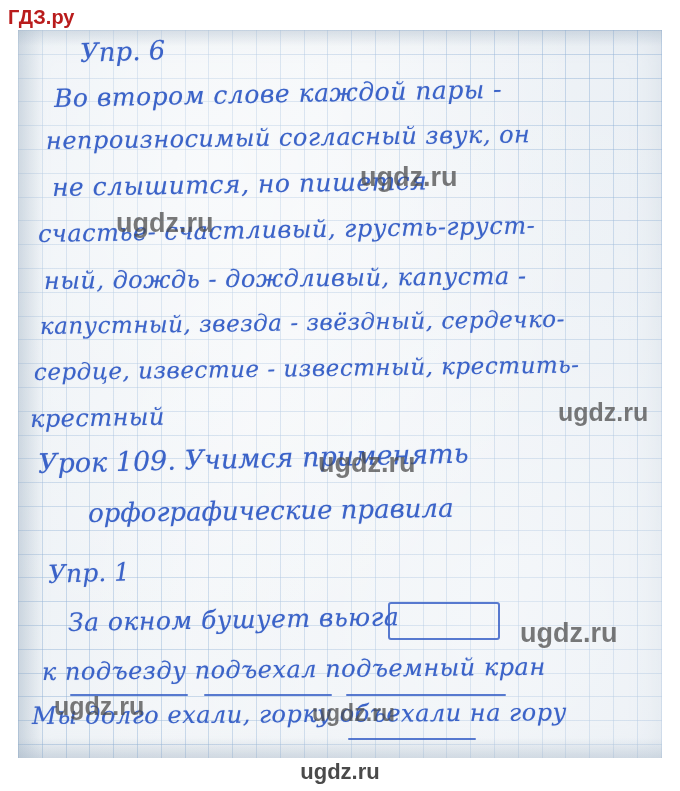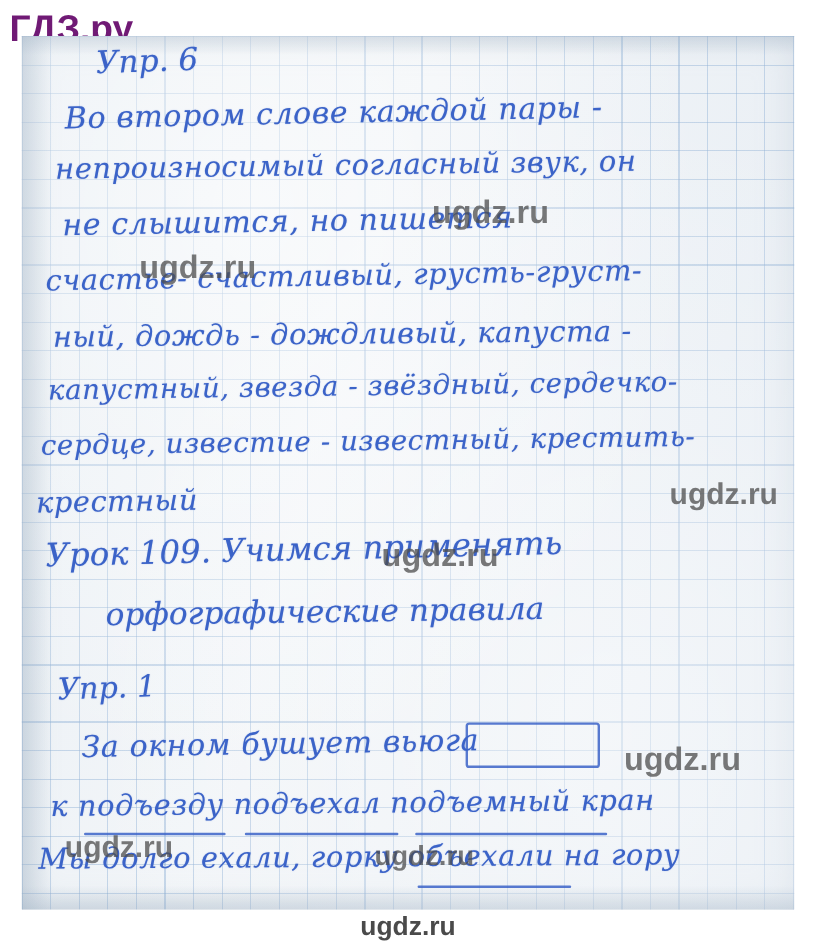--- a/index.html
+++ b/index.html
@@ -7,21 +7,21 @@
     width:680px;height:791px;
     background:#ffffff;
     font-family:"Liberation Sans", sans-serif;
     position:relative;
     overflow:hidden;
   }
 
   
   .site-logo{
     position:absolute;left:8px;top:6px;
-    font-size:31px;font-weight:bold;color:#701a75;
+    font-size:20px;font-weight:bold;color:#b91c1c;
     letter-spacing:0px;
   }
 
   
   .scan{
     position:absolute;left:18px;top:30px;
     width:644px;height:728px;
     background:#f2f5f8;
     box-shadow:inset 0 0 30px rgba(160,175,190,.35);
     overflow:hidden;

